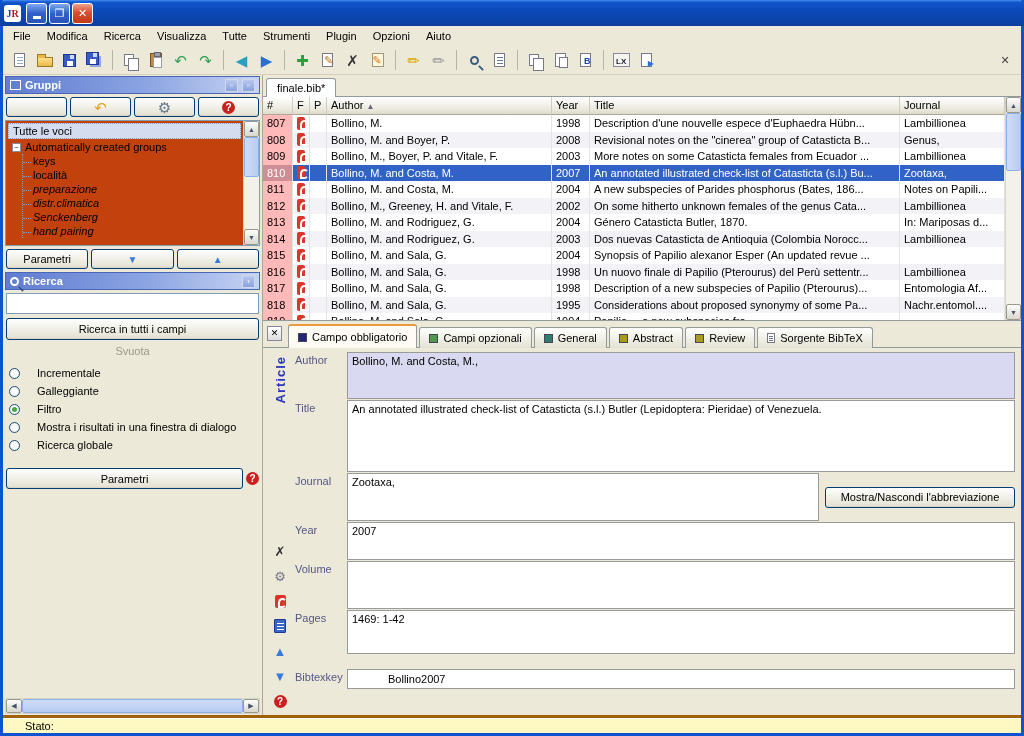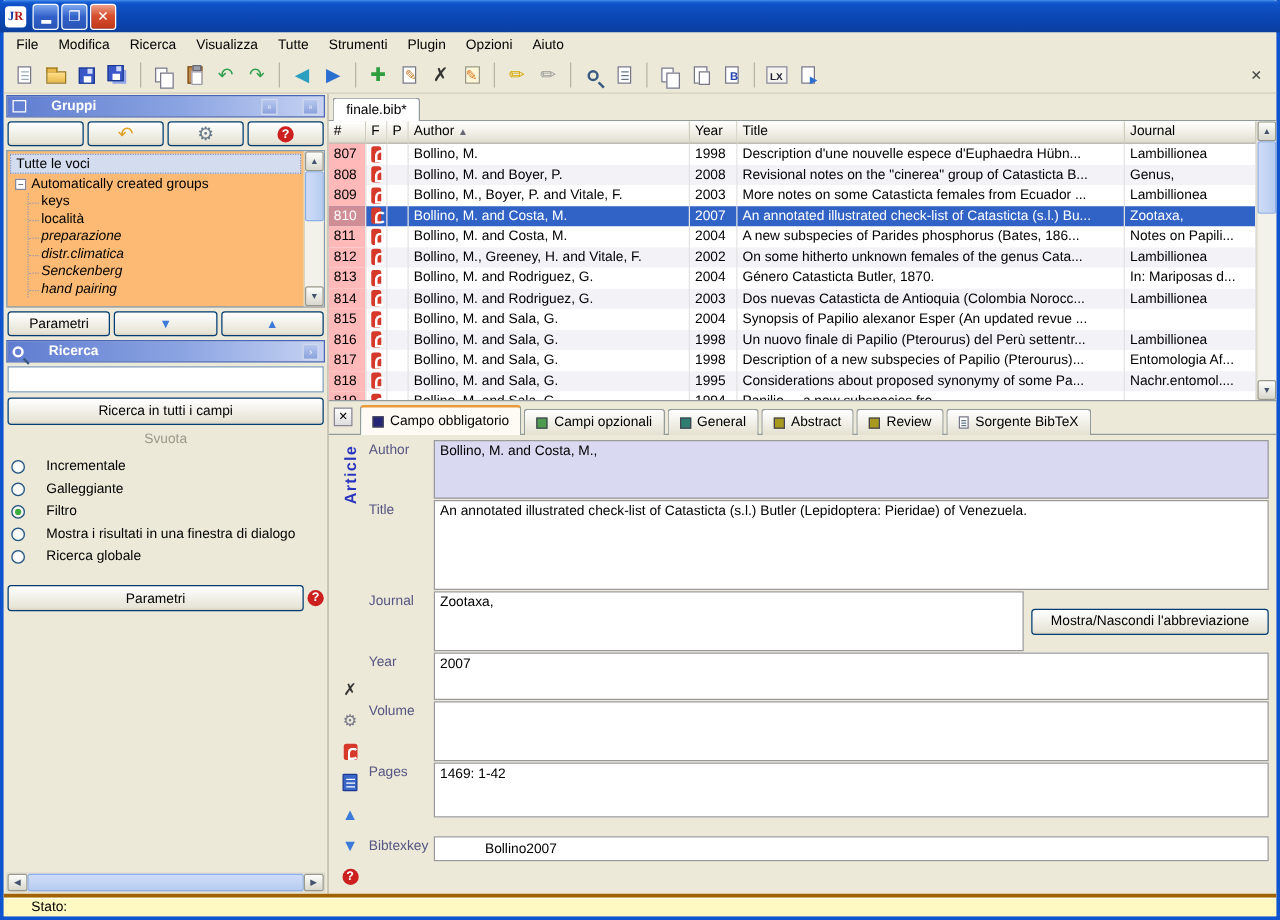--- a/index.html
+++ b/index.html
@@ -75,33 +75,33 @@
   .help-circle { width:13px; height:13px; border-radius:50%; background:#cc2020; color:#fff;
     font:bold 10px/13px "Liberation Sans",sans-serif; text-align:center; display:inline-block; }
 
   
   .content { flex:1; display:flex; min-height:0; }
   .leftpanel { width:260px; flex:0 0 260px; display:flex; flex-direction:column; background:#ece9d8;
     border-right:1px solid #aca899; padding:1px 2px 0 2px; }
   .mainarea { flex:1; display:flex; flex-direction:column; min-width:0; }
 
   
-  .panel-header { height:18px; flex:0 0 18px; display:flex; align-items:center; gap:20px; padding:0 4px;
+  .panel-header { height:18px; flex:0 0 18px; display:flex; align-items:center; gap:4px; padding:0 4px;
     background:linear-gradient(90deg,#5f7cd0 0%,#8ba4e2 55%,#c6d3f2 100%);
     color:#fff; font-weight:bold; border:1px solid #4a66b8; }
   .ph-mini { width:11px; height:10px; border:1px solid #fff; background:transparent; flex:0 0 auto; }
   .ph-spacer { flex:1; }
   .ph-btn { width:13px; height:13px; border:1px solid #d0d8f0; background:linear-gradient(#b8c8ee,#8aa2dc);
     font-size:8px; color:#fff; line-height:11px; text-align:center; }
   .group-btns { display:flex; gap:3px; padding:3px 1px; }
   .group-btns .xp-btn { flex:1; height:20px; }
   .xp-btn { border:1px solid #003c74; border-radius:3px; font-size:11px; font-family:"Liberation Sans",sans-serif;
     background:linear-gradient(180deg,#ffffff,#f2f1ea 45%,#e7e4d6 90%,#d6d2c0); height:21px;
     display:inline-flex; align-items:center; justify-content:center; gap:4px; }
-  .tree-wrap { height:126px; flex:0 0 126px; display:flex; border:1px solid #7f9db9; background:#fdba74; }
+  .tree-wrap { height:126px; flex:0 0 126px; display:flex; border:1px solid #7f9db9; background:#c2410c; }
   .tree { flex:1; overflow:hidden; padding-top:1px; }
   .tree-root { background:#d4dcf0; border:1px dotted #8898b8; padding:1px 4px; margin:1px 2px; }
   .tree-row { display:flex; align-items:center; gap:4px; padding:1px 2px 1px 6px; }
   .toggle-box { width:9px; height:9px; border:1px solid #889; background:#fff; font:8px/7px "Liberation Sans",sans-serif;
     text-align:center; color:#334; flex:0 0 auto; }
   .tree-children { margin-left:16px; border-left:1px dotted #99a; }
   .tree-child { position:relative; padding:1px 2px 1px 10px; }
   .tree-child::before { content:""; position:absolute; left:0; top:8px; width:8px; border-top:1px dotted #99a; }
   .tree-child.italic { font-style:italic; }
   .groups-footer { display:flex; gap:3px; padding:3px 1px; }

